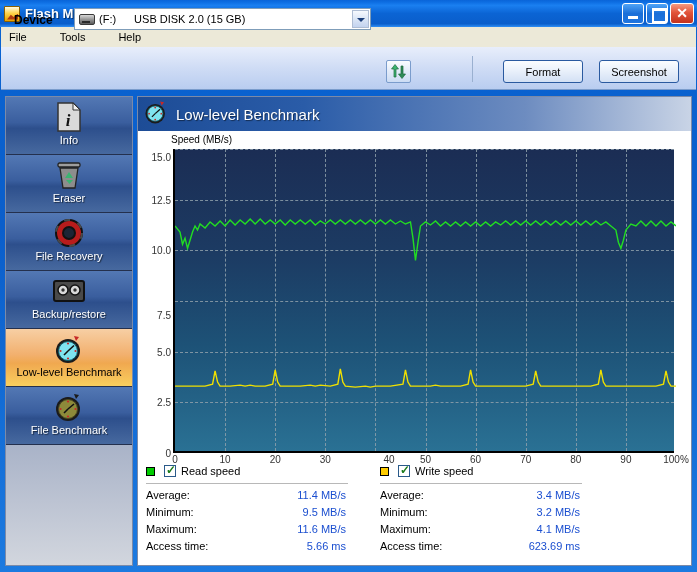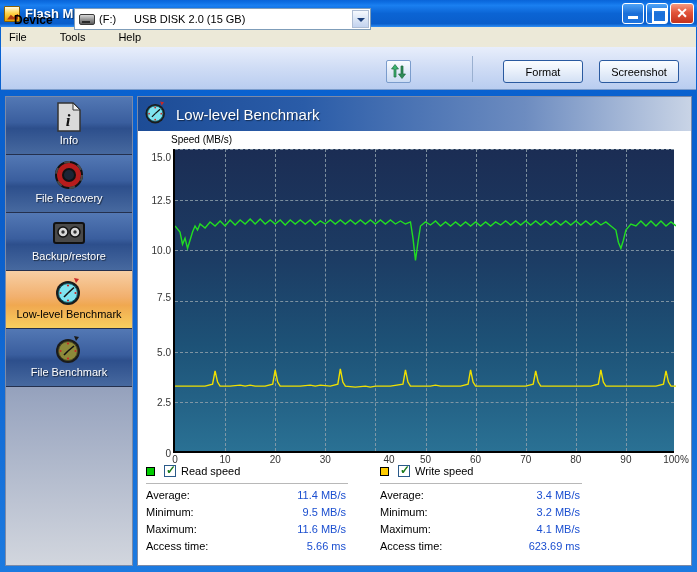--- a/index.html
+++ b/index.html
@@ -275,20 +275,31 @@
         <svg width="28" height="32" viewBox="0 0 28 32">
           <path d="M3 2 H18 L25 9 V30 H3 Z" fill="#d9d9d9" stroke="#333" stroke-width="1.5"></path>
           <path d="M18 2 V9 H25 Z" fill="#f2f2f2" stroke="#333" stroke-width="1"></path>
           <text x="13" y="25" font-size="17" font-family="Liberation Serif, serif" font-style="italic" font-weight="bold" fill="#111" text-anchor="middle">i</text>
         </svg>
       </div>
       <div class="side-label">Info</div>
     </div>
 
 
+    <div class="side-item">
+      <div class="side-icon">
+        <svg width="30" height="32" viewBox="0 0 30 32">
+          <rect x="4" y="4" width="22" height="4" rx="1.5" fill="#9e9e9e" stroke="#222" stroke-width="1.3"></rect>
+          <path d="M6 9 L24 9 L21 29 L9 29 Z" fill="#8d8d8d" stroke="#222" stroke-width="1.3"></path>
+          <path d="M15 13 l4 6 h-8 z" fill="#3cb371"></path>
+          <path d="M12 21 h7 l-3.5 4 z" fill="#3cb371"></path>
+        </svg>
+      </div>
+      <div class="side-label">Eraser</div>
+    </div>
 
     <div class="side-item">
       <div class="side-icon">
         <svg width="32" height="32" viewBox="0 0 32 32">
           <circle cx="16" cy="16" r="13" fill="#b71c1c" stroke="#111" stroke-width="2"></circle>
           <circle cx="16" cy="16" r="6" fill="#1b2535" stroke="#111" stroke-width="2"></circle>
           <circle cx="16" cy="16" r="13" fill="none" stroke="#4a4a4a" stroke-width="2" stroke-dasharray="6 8"></circle>
         </svg>
       </div>
       <div class="side-label">File Recovery</div>
@@ -381,21 +392,21 @@
             <div class="gridline-v" style="left: 250.5px;"></div>
             <div class="gridline-v" style="left: 300.6px;"></div>
             <div class="gridline-v" style="left: 350.7px;"></div>
             <div class="gridline-v" style="left: 400.8px;"></div>
             <div class="gridline-v" style="left: 450.9px;"></div>
           </div>
         <div id="ytick-labels">
             <div class="ytick-label" style="top: 304px;">0</div>
             <div class="ytick-label" style="top: 253.333px;">2.5</div>
             <div class="ytick-label" style="top: 202.667px;">5.0</div>
-            <div class="ytick-label" style="top: 148px;">7.5</div>
+            <div class="ytick-label" style="top: 166px;">7.5</div>
             <div class="ytick-label" style="top: 101.333px;">10.0</div>
             <div class="ytick-label" style="top: 50.6667px;">12.5</div>
             <div class="ytick-label" style="top: 8px;">15.0</div>
           </div>
         <div id="xtick-labels">
             <div class="xtick-label" style="left: 0px;">0</div>
             <div class="xtick-label" style="left: 50.1px;">10</div>
             <div class="xtick-label" style="left: 100.2px;">20</div>
             <div class="xtick-label" style="left: 150.3px;">30</div>
             <div class="xtick-label" style="left: 214px;">40</div>

